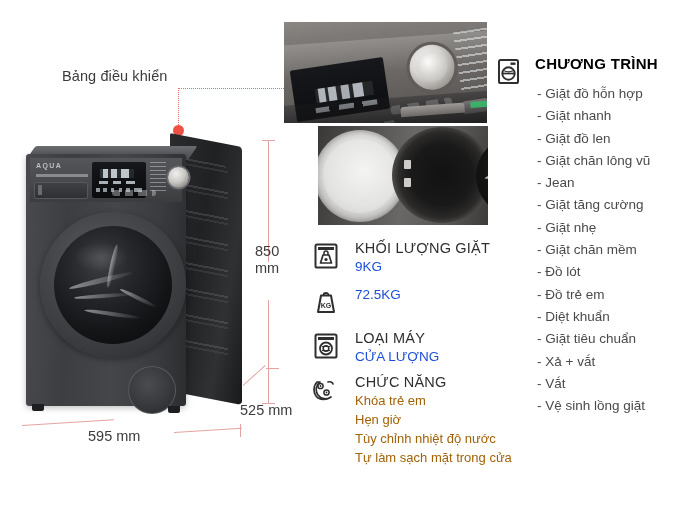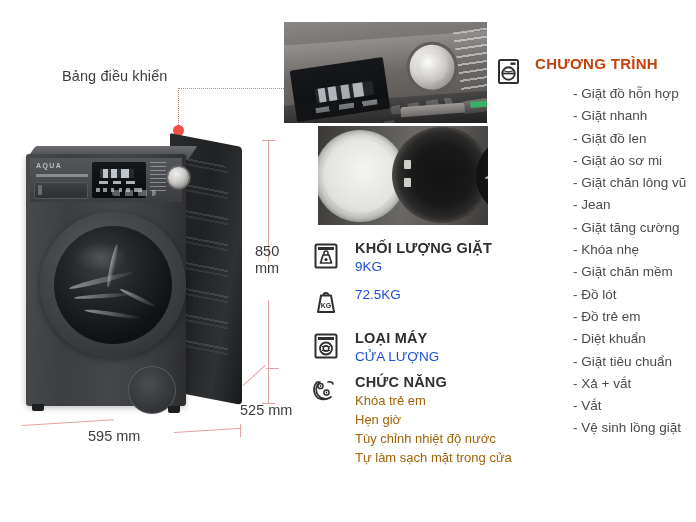--- a/index.html
+++ b/index.html
@@ -278,36 +278,36 @@
   .cap-d{left:266px;top:368px;width:13px;height:1.4px;}
   .dim-525{
     left:240px;top:402px;font-size:14.5px;color:#3c3c3c;white-space:nowrap;
   }
 
   
   .spec{position:absolute;}
   .spec-icon{position:absolute;left:0;top:2px;width:26px;height:28px;}
   .spec-text{position:absolute;left:42px;top:0;}
   .spec-title{
-    font-size:14.5px;font-weight:bold;color:#2f2f2f;letter-spacing:.2px;white-space:nowrap;
+    font-size:14.5px;font-weight:normal;color:#2f2f2f;letter-spacing:.2px;white-space:nowrap;
     line-height:17px;
   }
   .spec-val{
     font-size:13.5px;color:#1d4ed8;line-height:17px;white-space:nowrap;margin-top:1px;
   }
   .func-line{font-size:13px;color:#a16207;line-height:19px;white-space:nowrap;}
 
   
   .prog-block{position:absolute;left:497px;top:55px;}
   .prog-icon{position:absolute;left:0;top:3px;width:24px;height:28px;}
   .prog-title{
-    position:absolute;left:38px;top:0;font-size:15px;font-weight:bold;color:#c2410c;
+    position:absolute;left:38px;top:0;font-size:15px;font-weight:bold;color:#000000;
     letter-spacing:.3px;white-space:nowrap;
   }
-  .prog-list{position:absolute;left:40px;top:28px;margin-left:36px;}
+  .prog-list{position:absolute;left:40px;top:28px;}
   .prog-item{font-size:13.5px;color:#4a4a4a;line-height:22.3px;white-space:nowrap;}
 </style>
 </head>
 <body>
 
 <div id="infographic">
 
   <div class="abs callout-label nosel">Bảng điều khiển</div>
   <div class="abs leader-h"></div>
   <div class="abs leader-v"></div>
@@ -471,25 +471,24 @@
         <circle cx="11.5" cy="15.5" r="6.2" fill="none" stroke="#2f2f2f" stroke-width="1.9"></circle>
         <path d="M5.8 15.5 h11.4" stroke="#2f2f2f" stroke-width="1.7"></path>
         <path d="M7 12.8 q4.5 2 9 0" fill="none" stroke="#2f2f2f" stroke-width="1.2"></path>
       </svg>
     </div>
     <div class="prog-title nosel">CHƯƠNG TRÌNH</div>
     <div class="prog-list">
       <div class="prog-item nosel">- Giặt đồ hỗn hợp</div>
       <div class="prog-item nosel">- Giặt nhanh</div>
       <div class="prog-item nosel">- Giặt đồ len</div>
-      <div class="prog-item nosel">- Giặt áo sơ mi</div>
       <div class="prog-item nosel">- Giặt chăn lông vũ</div>
       <div class="prog-item nosel">- Jean</div>
       <div class="prog-item nosel">- Giặt tăng cường</div>
-      <div class="prog-item nosel">- Khóa nhẹ</div>
+      <div class="prog-item nosel">- Giặt nhẹ</div>
       <div class="prog-item nosel">- Giặt chăn mềm</div>
       <div class="prog-item nosel">- Đồ lót</div>
       <div class="prog-item nosel">- Đồ trẻ em</div>
       <div class="prog-item nosel">- Diệt khuẩn</div>
       <div class="prog-item nosel">- Giặt tiêu chuẩn</div>
       <div class="prog-item nosel">- Xả + vắt</div>
       <div class="prog-item nosel">- Vắt</div>
       <div class="prog-item nosel">- Vệ sinh lồng giặt</div>
     </div>
   </div>

